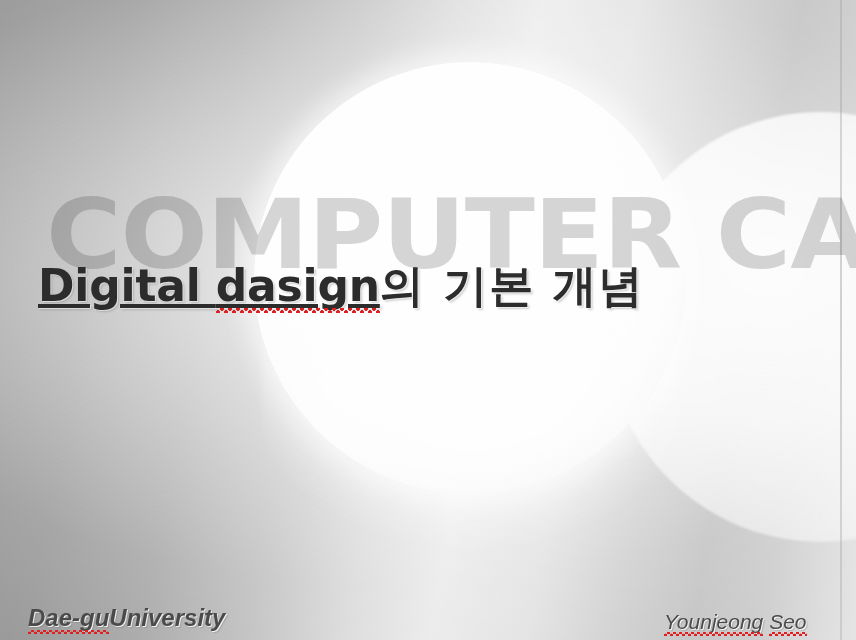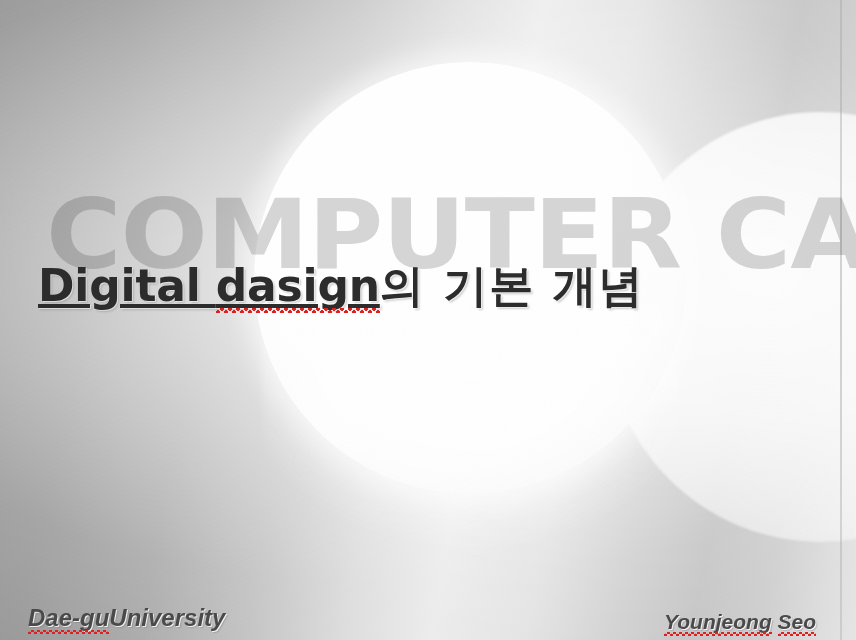--- a/index.html
+++ b/index.html
@@ -226,21 +226,21 @@
     text-shadow: 1px 1px 0 rgba(255,255,255,0.85),
                  2px 2px 1px rgba(110,110,110,0.30);
   }
 
   .footer-right {
     position: absolute;
     left: 664px;
     top: 610px;
     font-family: "Liberation Sans", "DejaVu Sans", sans-serif;
     font-size: 21px;
-    font-weight: 700;
+    font-weight: 400;
     font-style: italic;
     color: #4a4a4a;
     white-space: nowrap;
     text-shadow: 1px 1px 0 rgba(255,255,255,0.85),
                  2px 2px 1px rgba(110,110,110,0.30);
   }
 
   .footer-left .word,
   .footer-right .word {
     display: inline-block;

